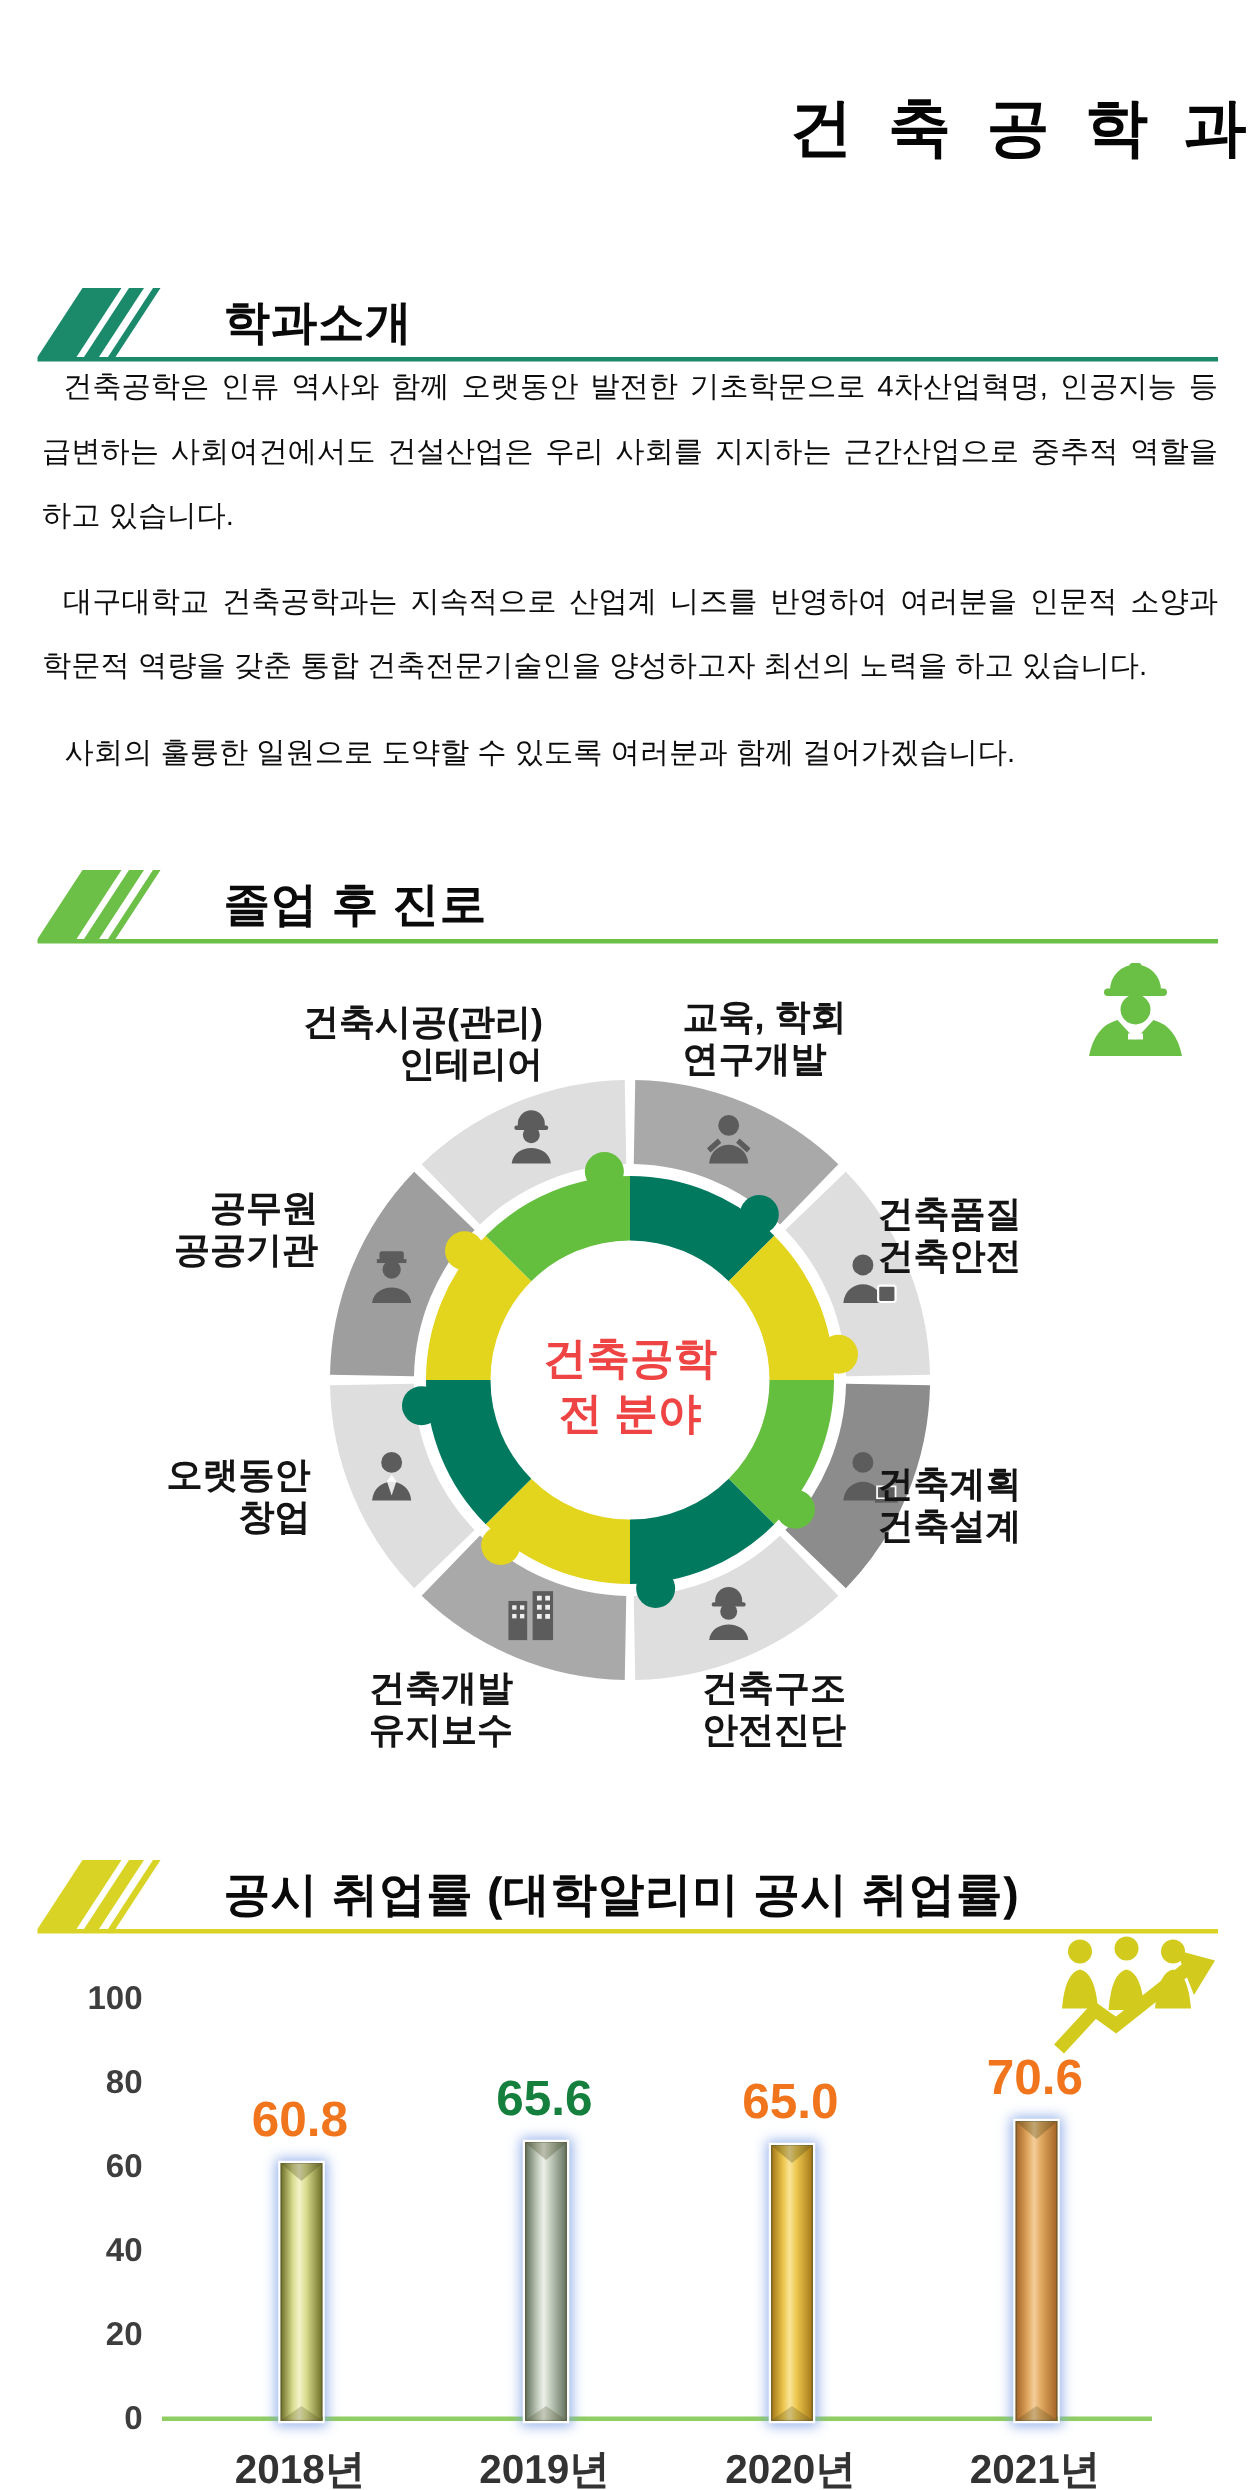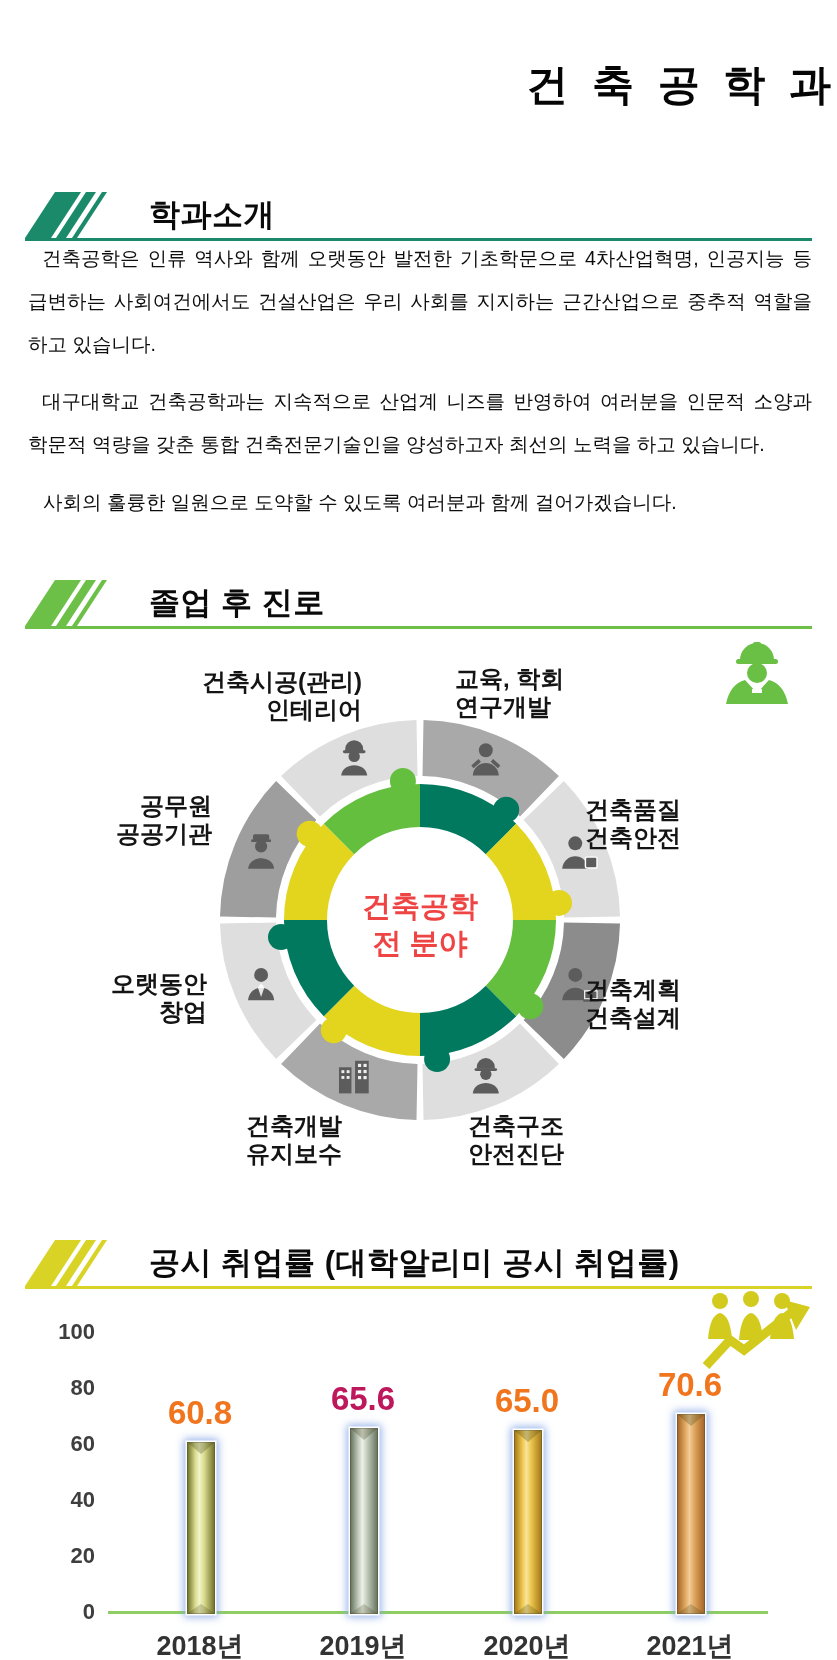--- a/index.html
+++ b/index.html
@@ -235,21 +235,21 @@
       <div class="bar" style="left: 187px; top: 122px; height: 170px; background: linear-gradient(90deg, rgb(117, 119, 47) 0%, rgb(217, 220, 142) 28%, rgb(242, 244, 201) 44%, rgb(217, 220, 142) 62%, rgb(117, 119, 47) 100%);">
         <div class="capt"></div>
         <div class="capb"></div>
       </div>
       <div class="bar-value" style="left: 138px; top: 74px; color: rgb(240, 117, 29);">60.8</div>
       <div class="xlabel" style="left: 138px; top: 308px;">2018년</div>
       <div class="bar" style="left: 350px; top: 108px; height: 184px; background: linear-gradient(90deg, rgb(107, 120, 101) 0%, rgb(194, 203, 188) 28%, rgb(237, 241, 233) 44%, rgb(194, 203, 188) 62%, rgb(107, 120, 101) 100%);">
         <div class="capt"></div>
         <div class="capb"></div>
       </div>
-      <div class="bar-value" style="left: 301px; top: 60px; color: #be185d;">65.6</div>
+      <div class="bar-value" style="left: 301px; top: 60px; color: #15803d;">65.6</div>
       <div class="xlabel" style="left: 301px; top: 308px;">2019년</div>
       <div class="bar" style="left: 514px; top: 110px; height: 182px; background: linear-gradient(90deg, rgb(168, 124, 26) 0%, rgb(236, 198, 78) 28%, rgb(249, 228, 154) 44%, rgb(236, 198, 78) 62%, rgb(168, 124, 26) 100%);">
         <div class="capt"></div>
         <div class="capb"></div>
       </div>
       <div class="bar-value" style="left: 465px; top: 62px; color: rgb(240, 117, 29);">65.0</div>
       <div class="xlabel" style="left: 465px; top: 308px;">2020년</div>
       <div class="bar" style="left: 677px; top: 94px; height: 198px; background: linear-gradient(90deg, rgb(168, 104, 42) 0%, rgb(224, 168, 96) 28%, rgb(243, 205, 154) 44%, rgb(224, 168, 96) 62%, rgb(168, 104, 42) 100%);">
         <div class="capt"></div>
         <div class="capb"></div>

